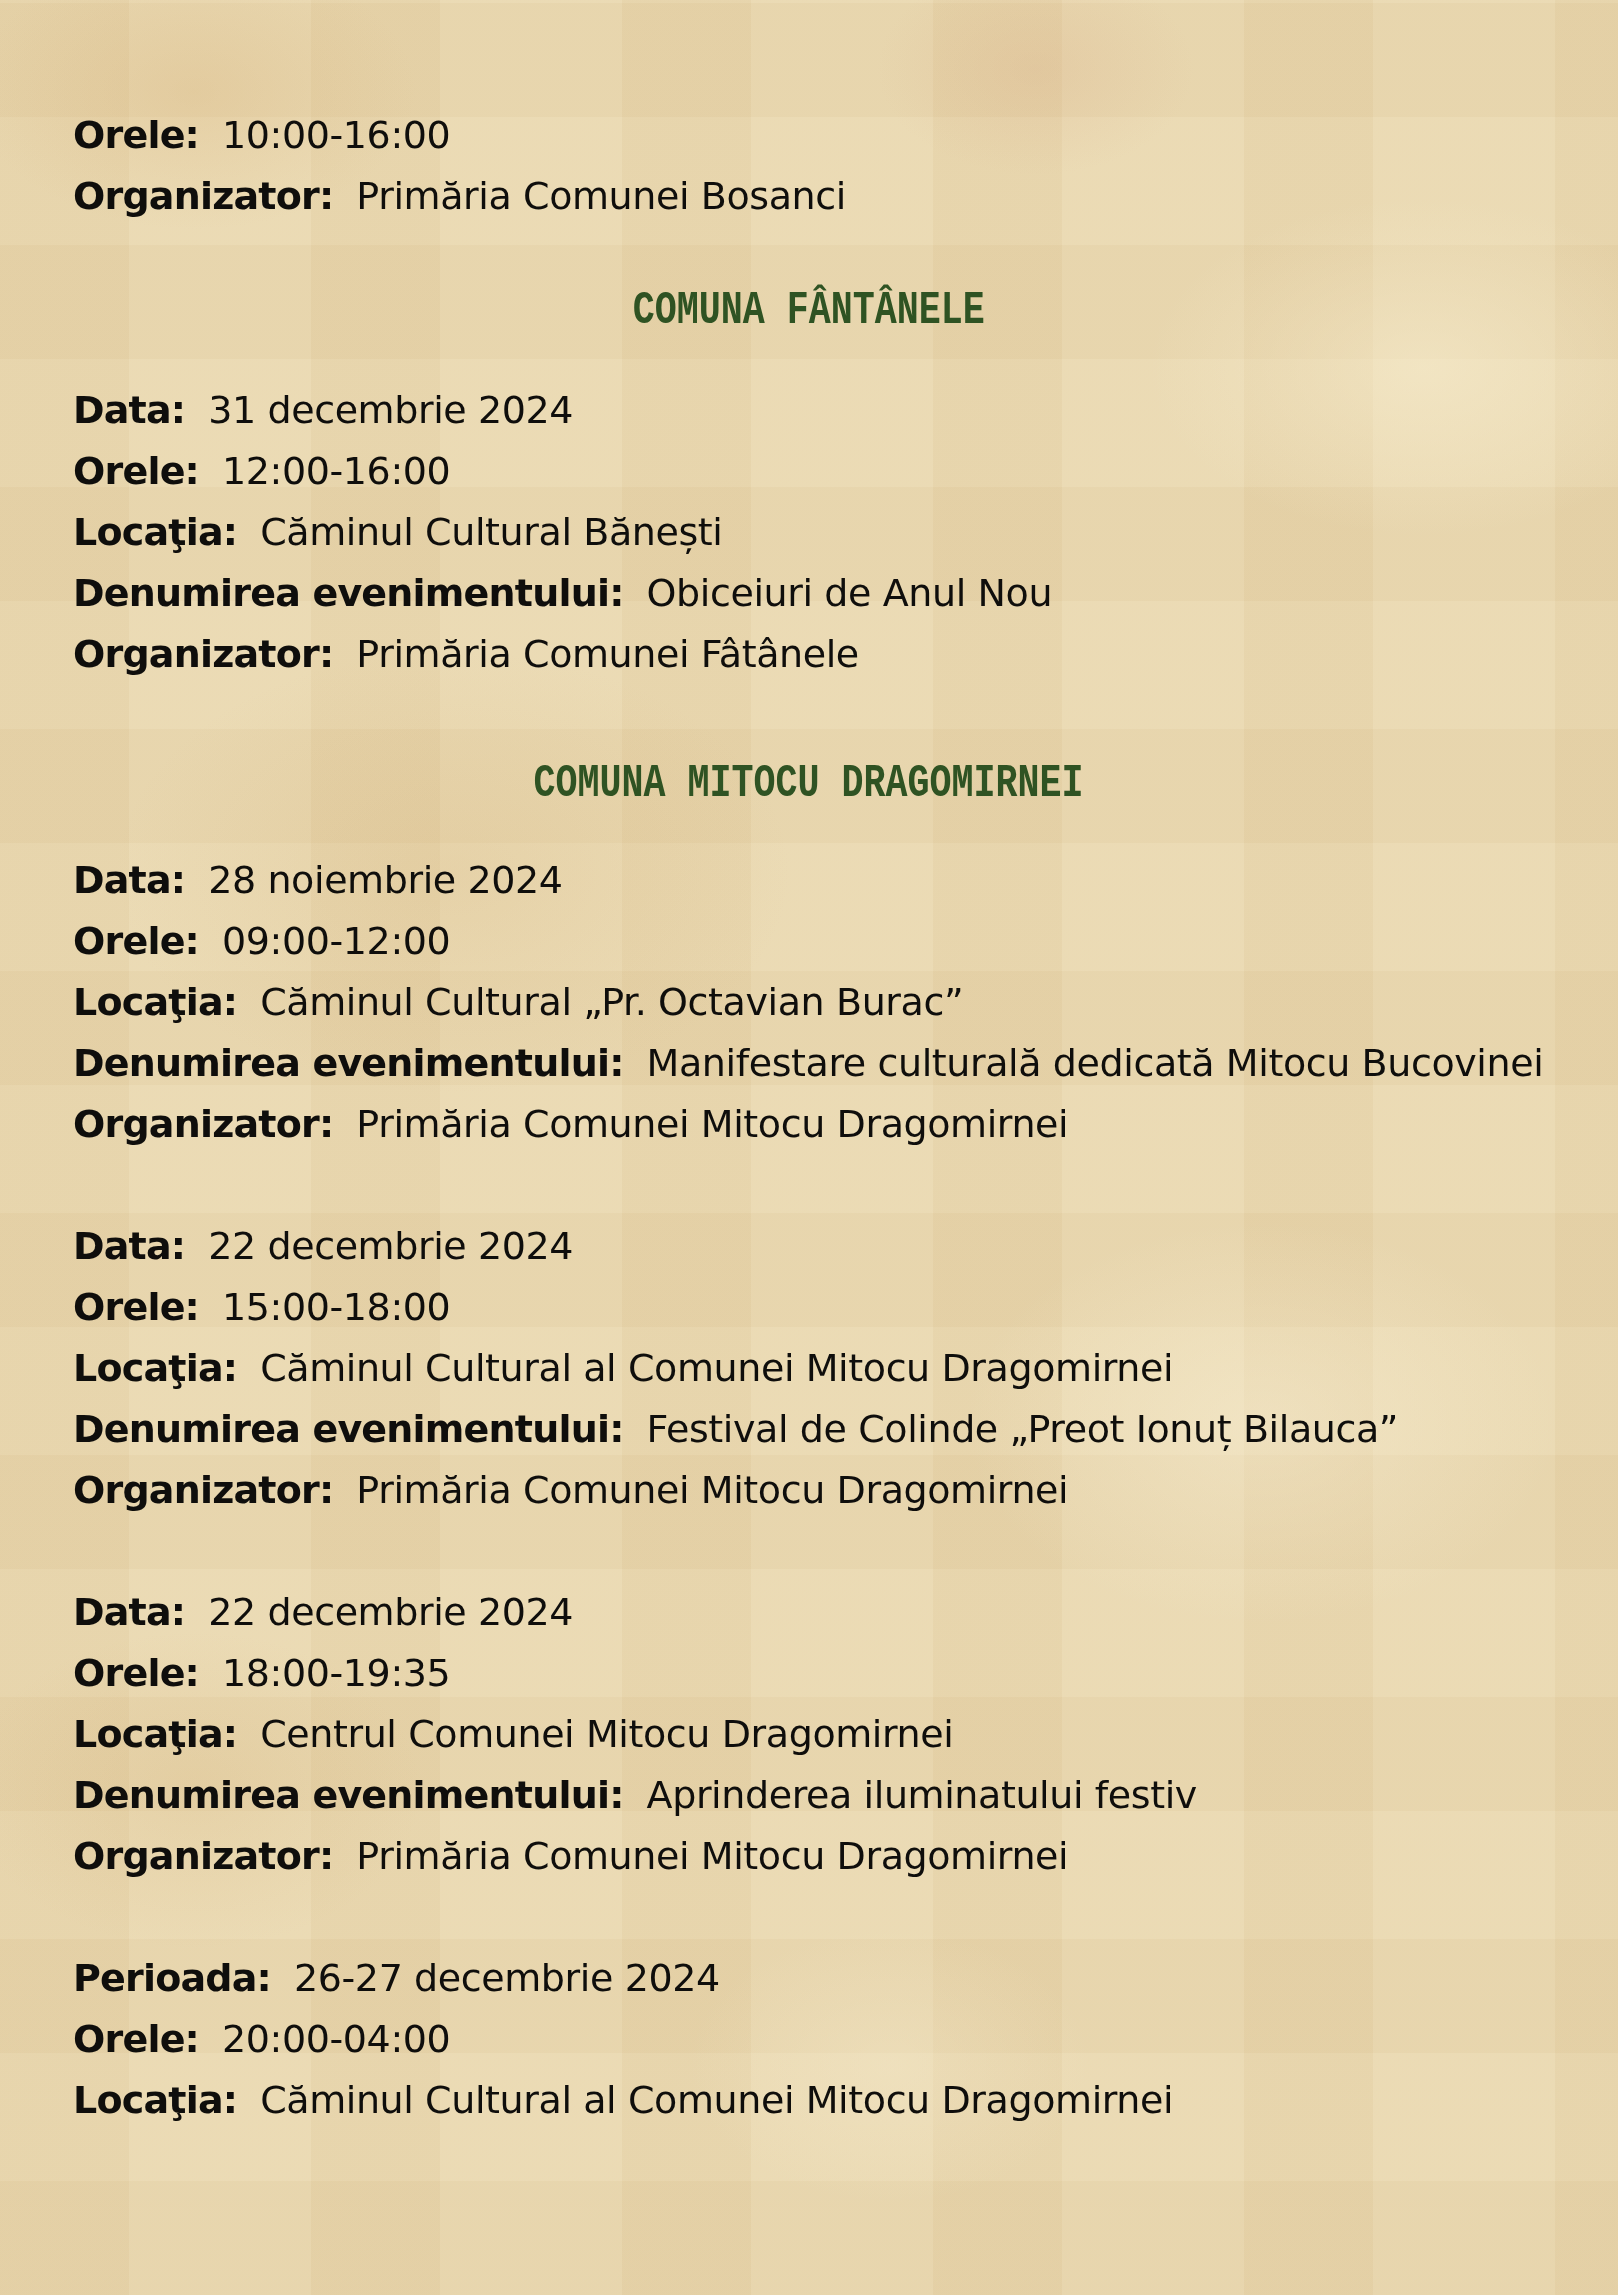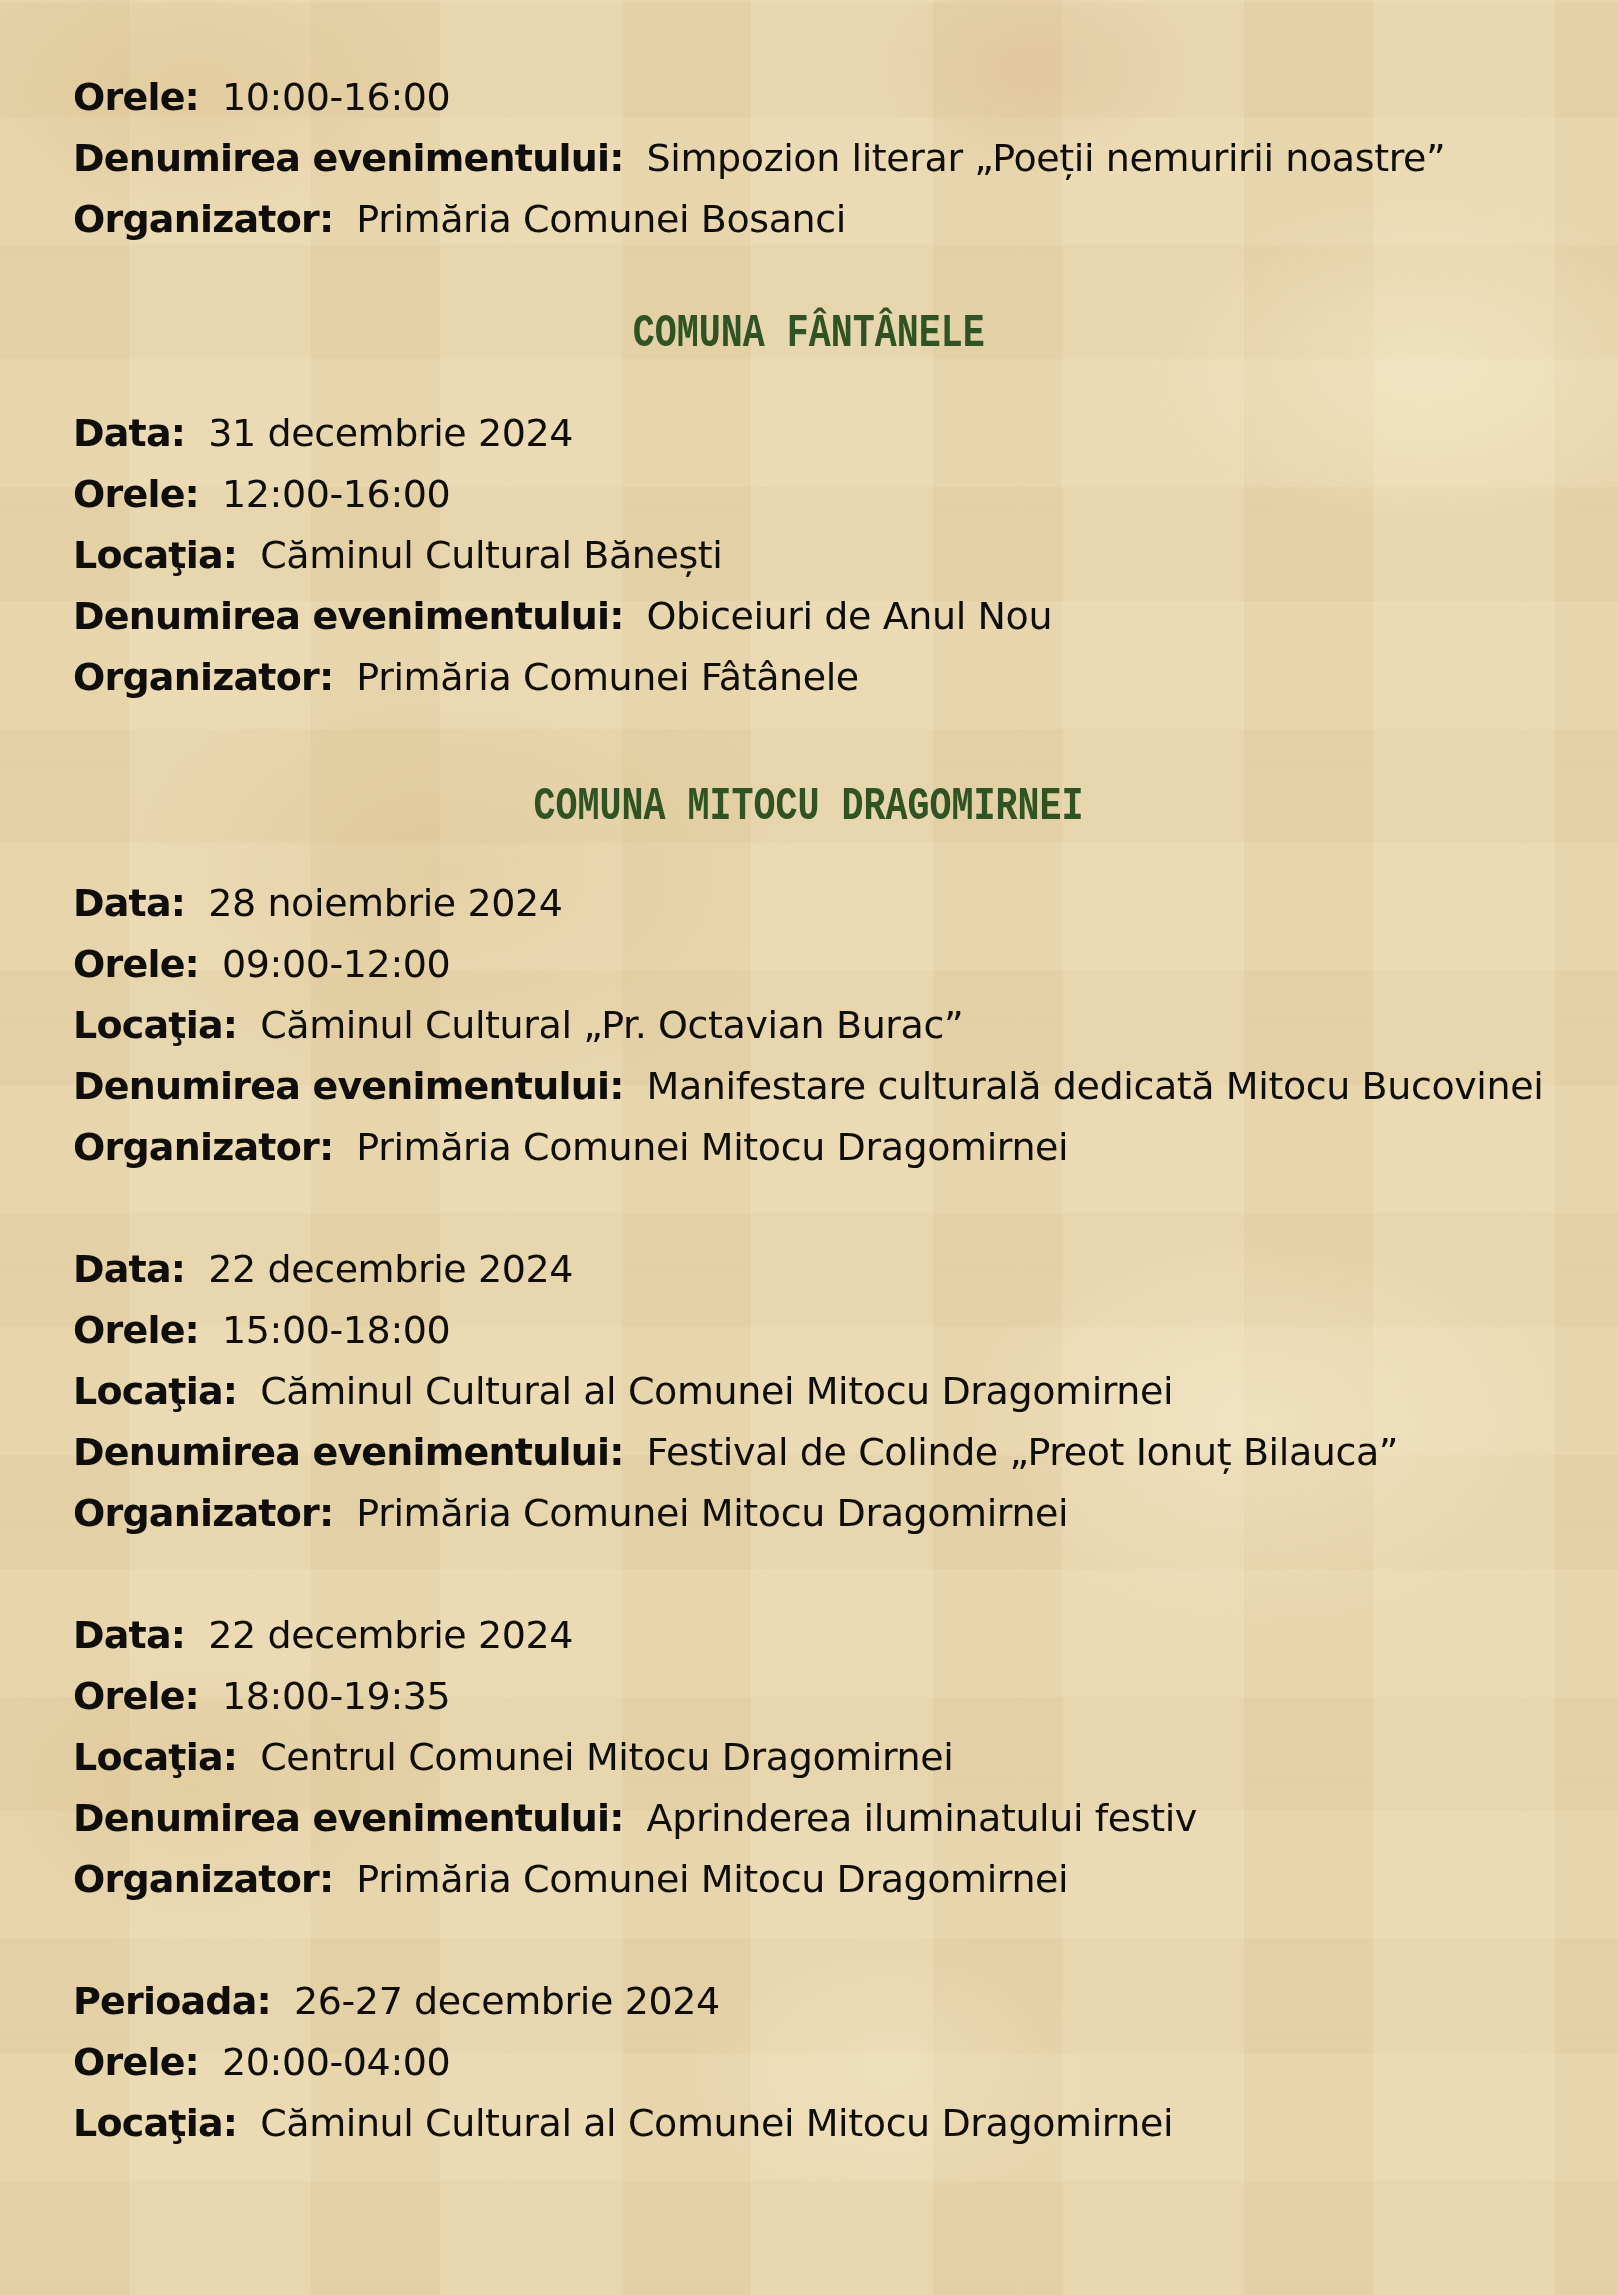--- a/index.html
+++ b/index.html
@@ -4,21 +4,21 @@
 <style>
   html, body {
     margin: 0;
     padding: 0;
   }
   .page {
     position: relative;
     width: 1618px;
     height: 2295px;
     box-sizing: border-box;
-    padding-top: 67px;
+    padding-top: 105px;
     overflow: hidden;
     font-family: "DejaVu Sans", sans-serif;
     color: #0f0e0c;
     background-color: #e9d7ae;
     background-image:
       radial-gradient(318px 197px at 12% 4%,  rgba(214,176,120,0.28), transparent 70%),
       radial-gradient(227px 152px at 64% 3%,  rgba(215,168,132,0.22), transparent 70%),
       radial-gradient(394px 242px at 88% 16%, rgba(248,238,208,0.50), transparent 70%),
       radial-gradient(485px 318px at 28% 38%, rgba(203,163,102,0.16), transparent 70%),
       radial-gradient(424px 288px at 78% 62%, rgba(249,240,214,0.42), transparent 70%),
@@ -67,23 +67,20 @@
   .m-gap { margin-top: 61px; }
 </style>
 </head>
 <body>
 
 <div class="page">
 
   <div class="event">
     <div class="line">
       <span class="label">Orele:</span><span class="value">10:00-16:00</span>
-    </div>
-    <div class="line">
-      <span class="label">Denumirea evenimentului:</span><span class="value">Simpozion literar „Poeții nemuririi noastre”</span>
     </div>
     <div class="line">
       <span class="label">Organizator:</span><span class="value">Primăria Comunei Bosanci</span>
     </div>
   </div>
 
   <div class="heading m-h1">
     <span class="heading-inner">COMUNA FÂNTÂNELE</span>
   </div>
 

